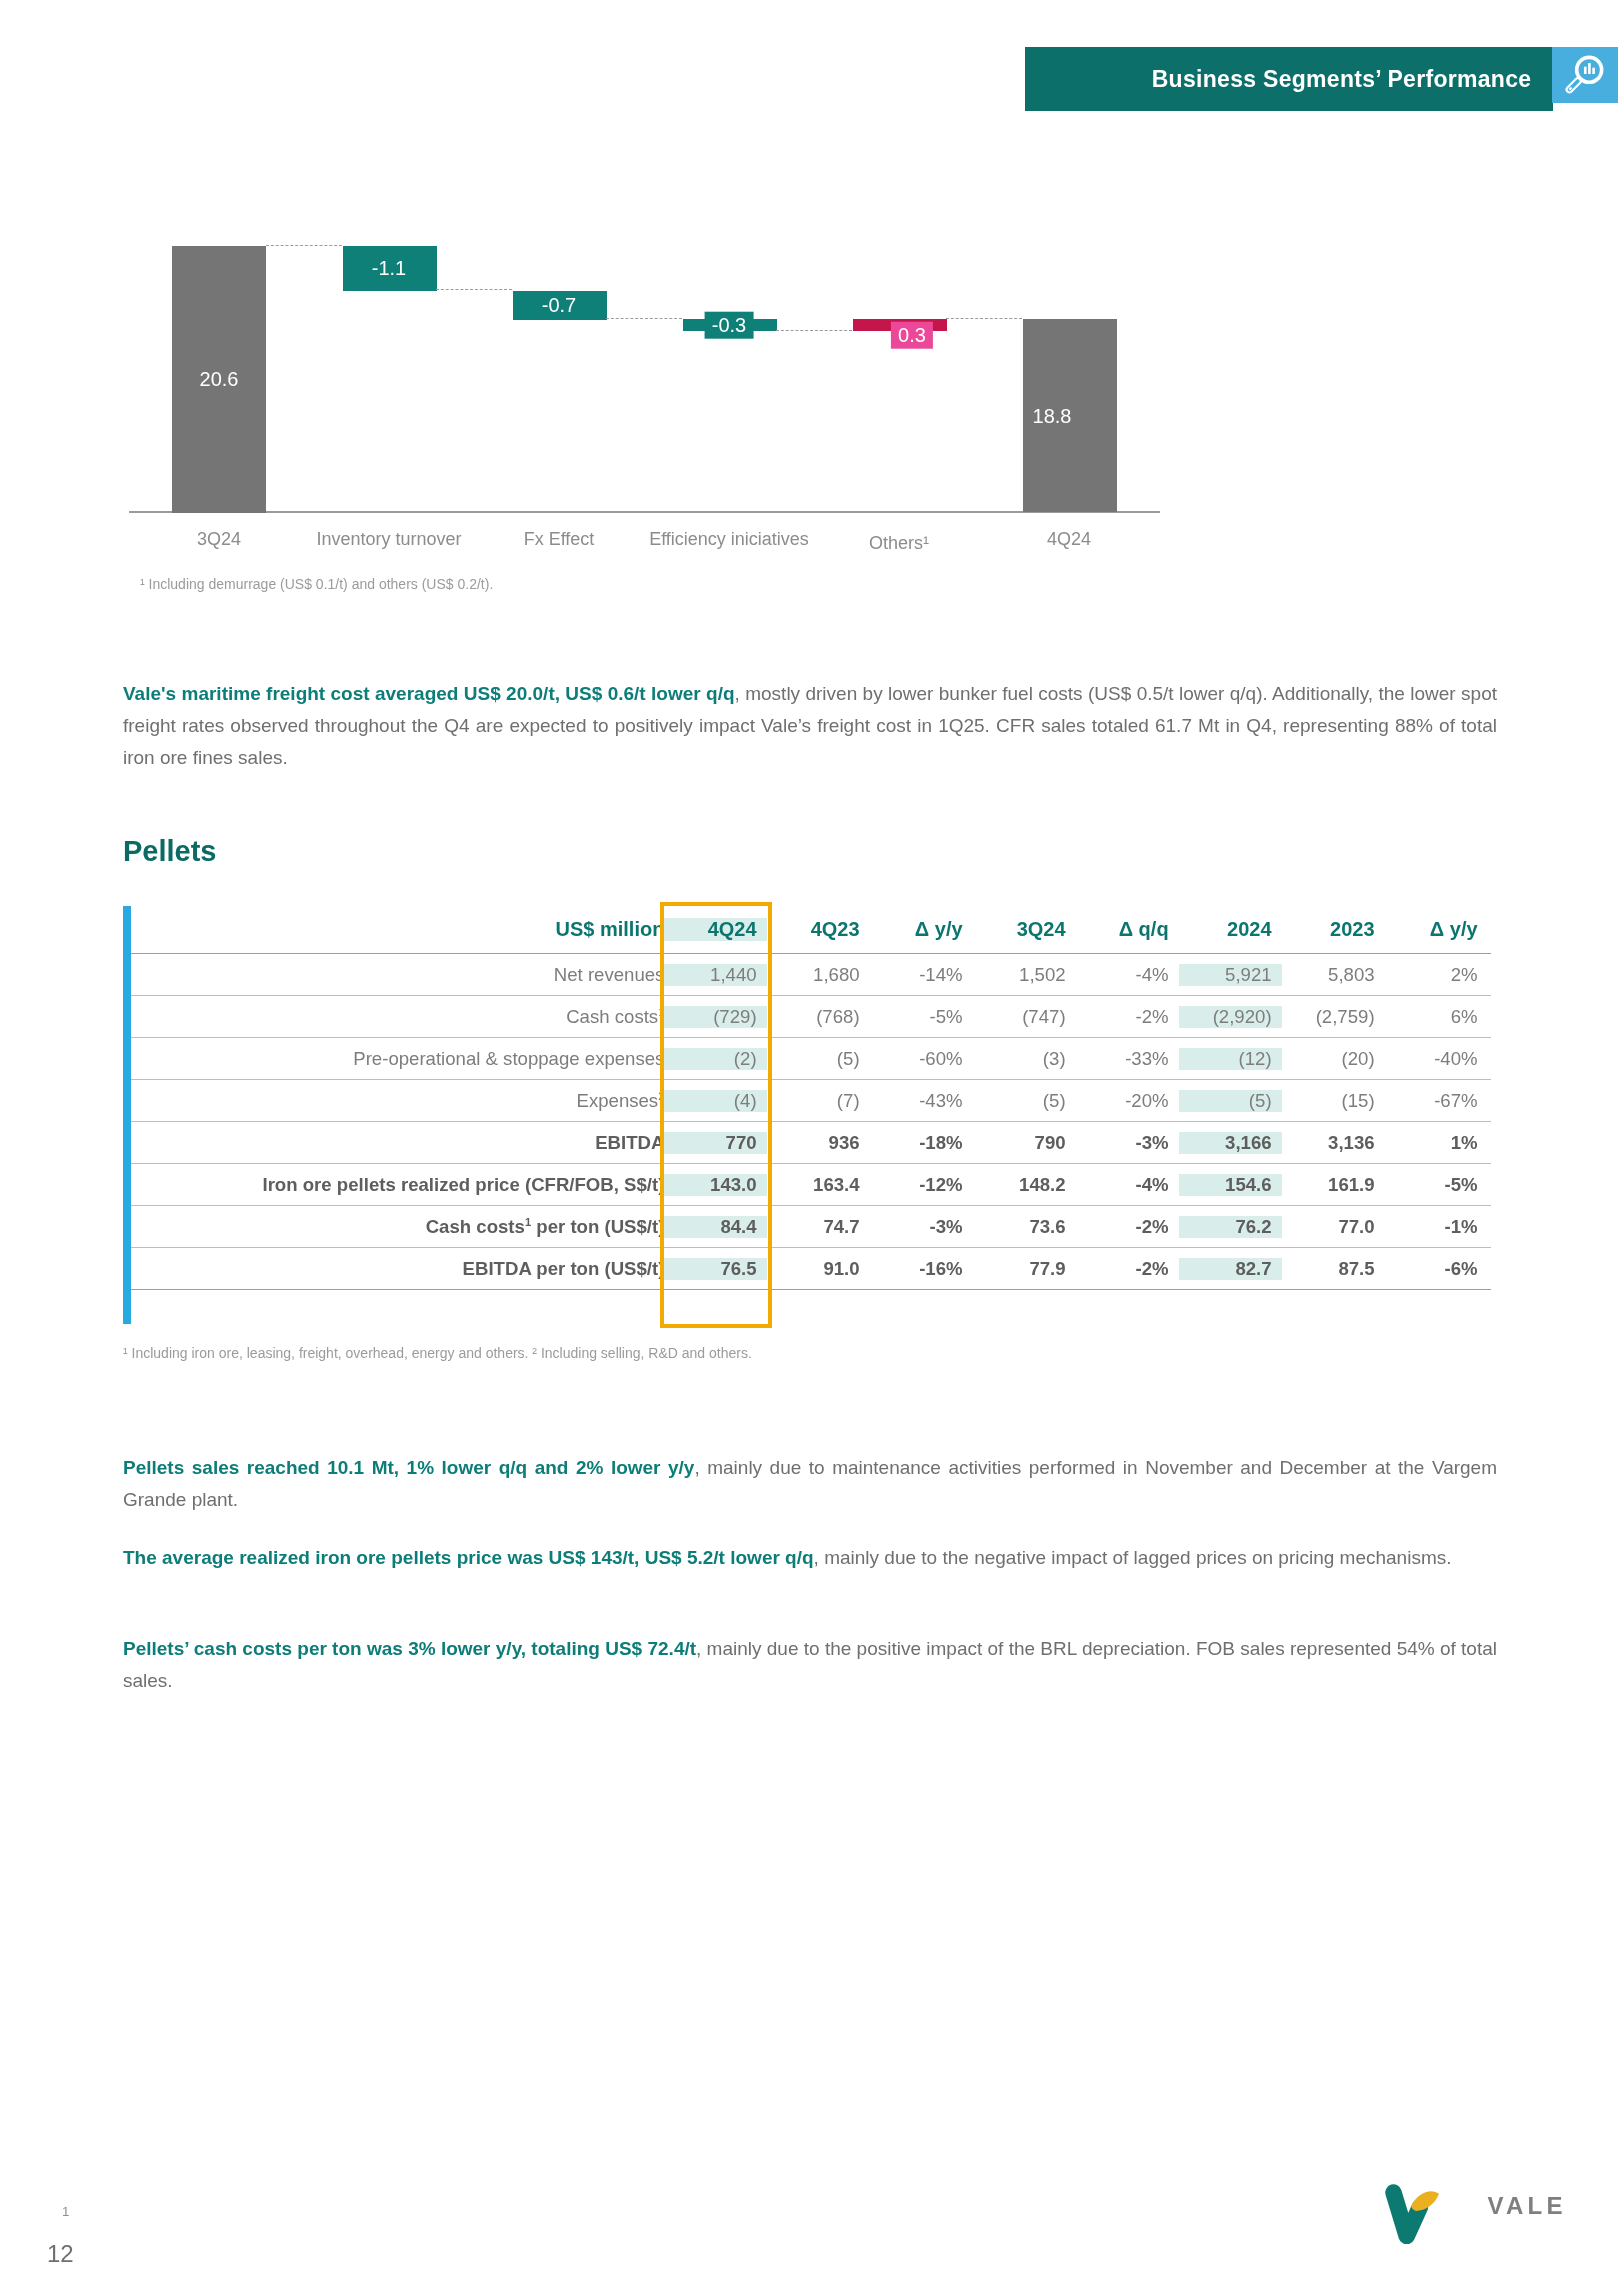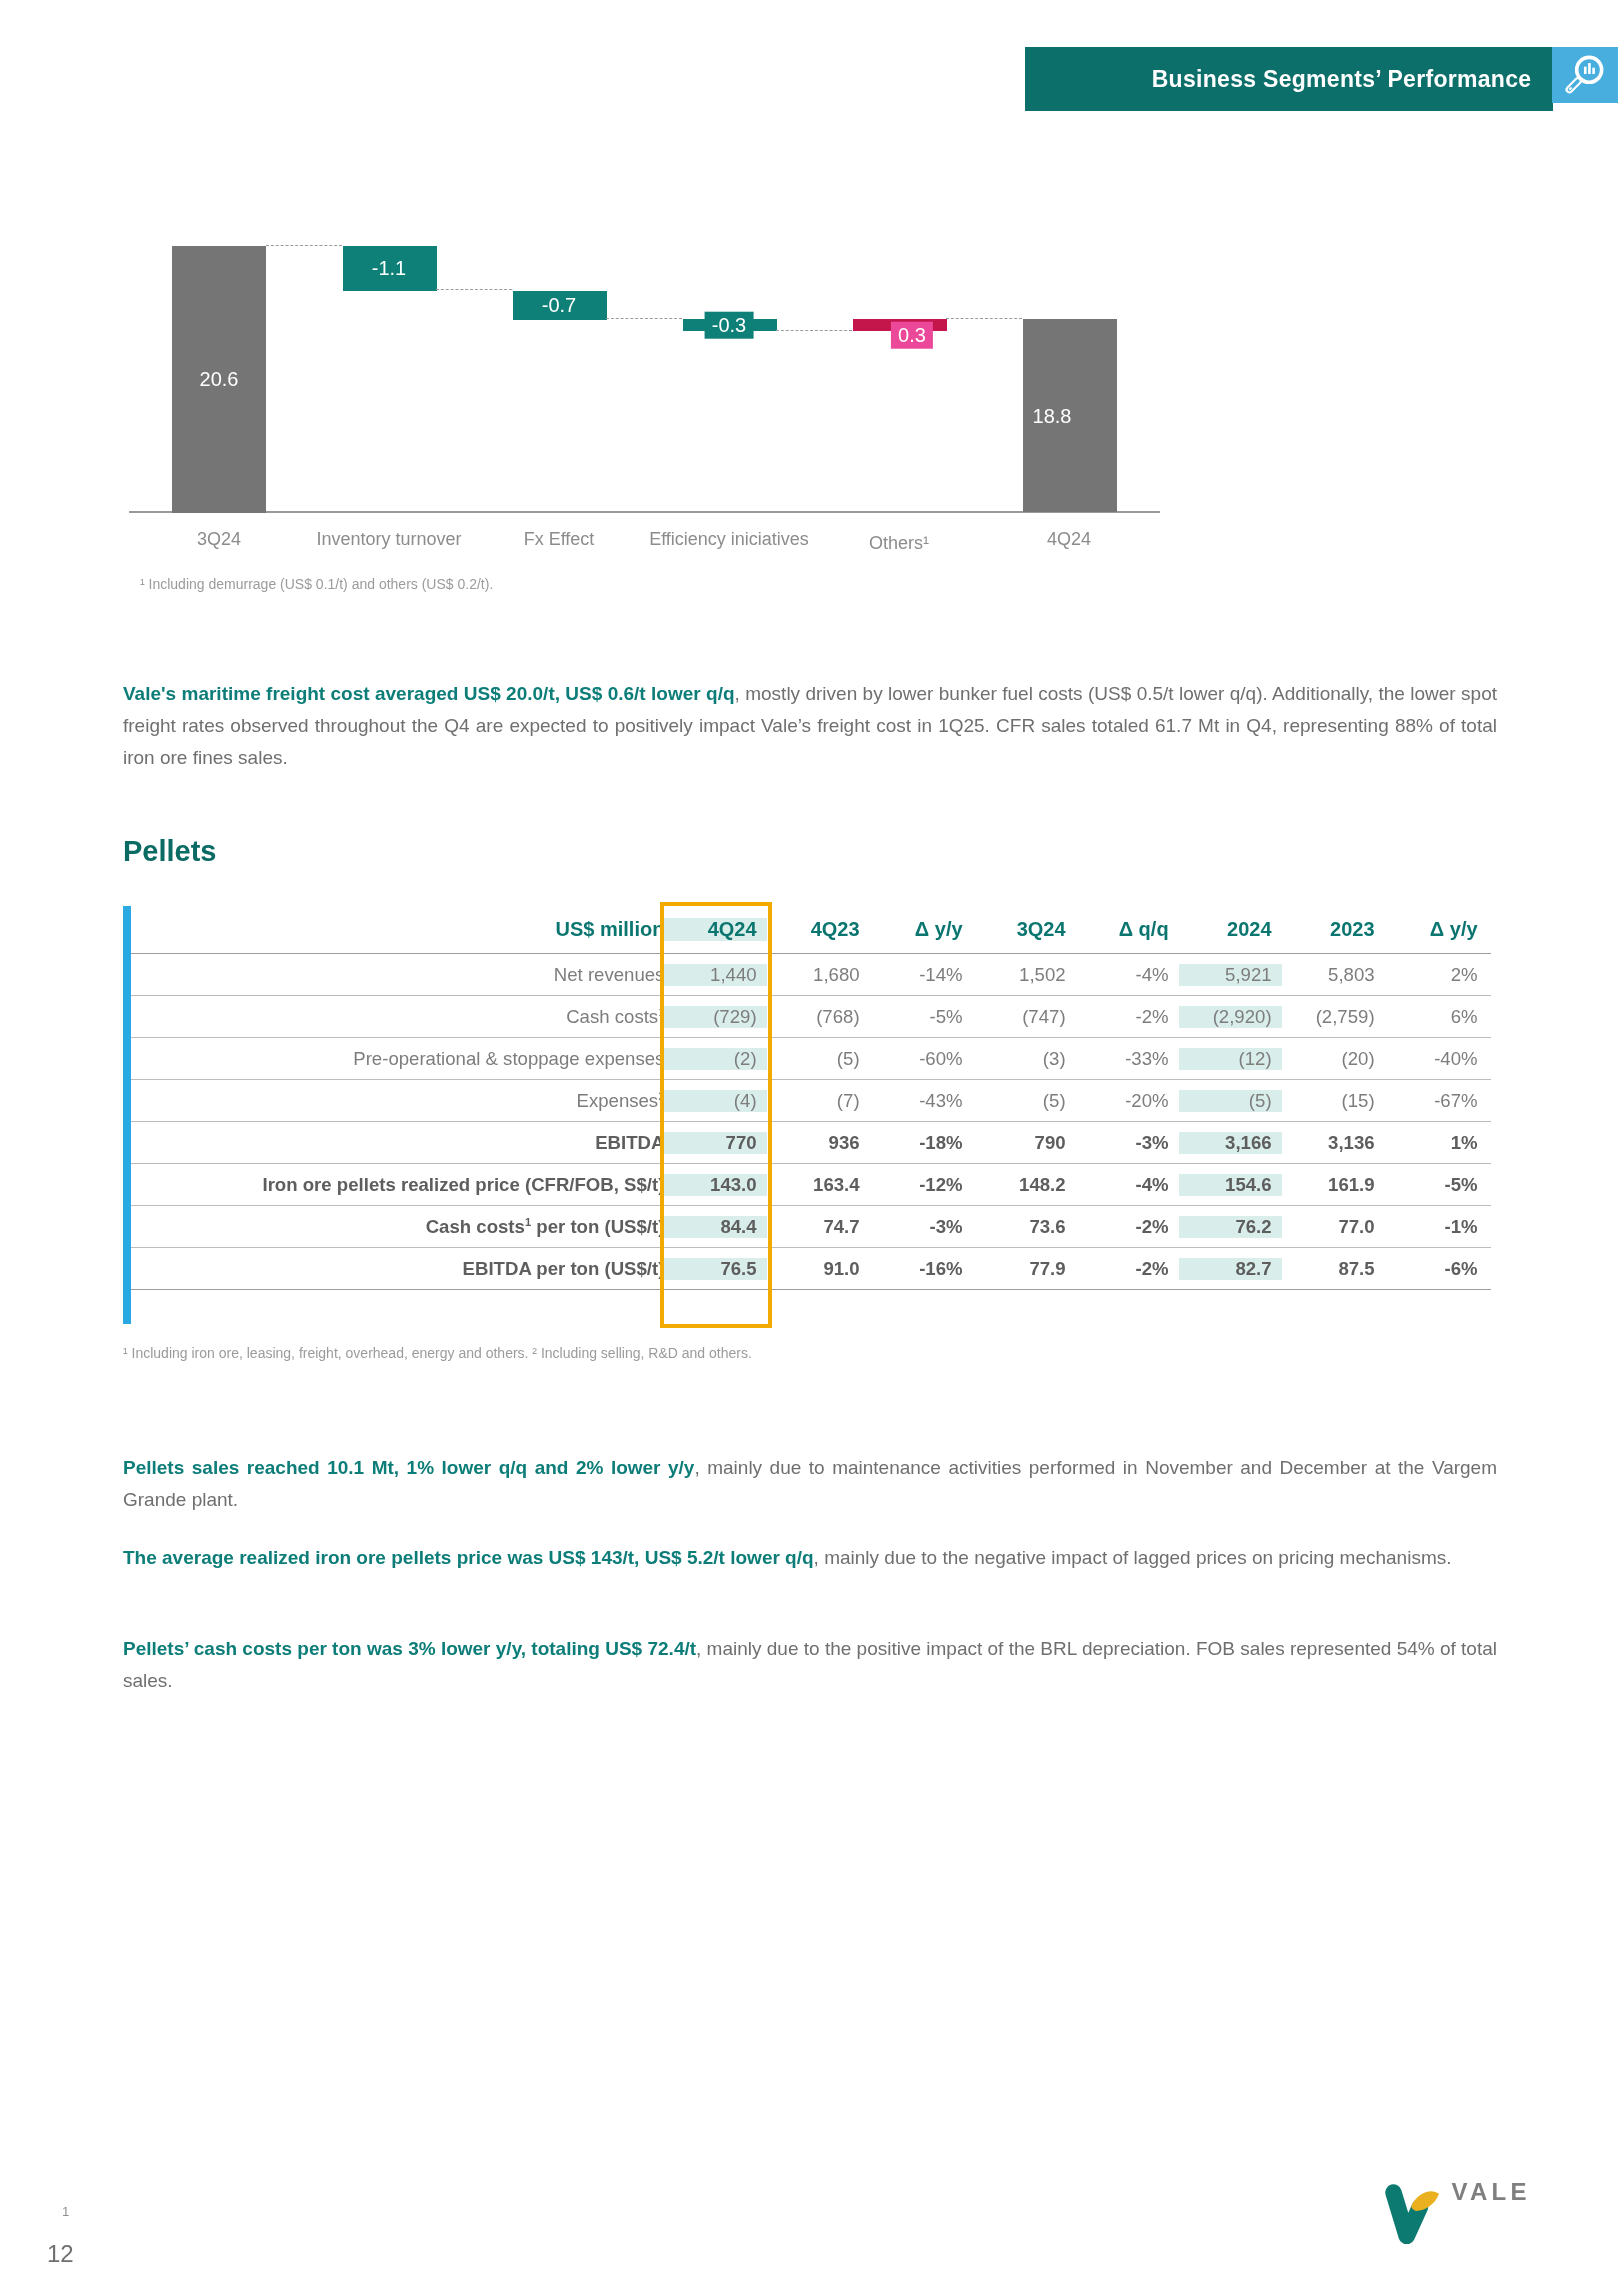--- a/index.html
+++ b/index.html
@@ -44,21 +44,21 @@
   .trow.boldrow .lc,.trow.boldrow .nc{color:#5e5e5e;font-weight:bold;}
   .c4q24{background:#d9eeea;}
   .c2024{background:#d9eeea;}
   sup{font-size:60%;vertical-align:super;line-height:0;}
   .hl-overlay{position:absolute;left:537px;top:-4.2px;width:112px;height:426px;
               border:4.2px solid #f2a900;box-sizing:border-box;pointer-events:none;}
   .table-footnote{position:absolute;left:123px;top:1345px;font-size:14px;color:#9b9b9b;}
   
   .fn-mark{position:absolute;left:62px;top:2204px;font-size:13.2px;color:#8f8f8f;}
   .page-num{position:absolute;left:47px;top:2240px;font-size:24px;color:#6f6f6f;}
-  .logo{position:absolute;left:1376px;top:2178px;display:flex;align-items:flex-start;}
+  .logo{position:absolute;left:1376px;top:2178px;display:flex;align-items:center;gap:36px;}
   .logo svg{width:72px;height:66px;}
   .logo-text{font-size:24px;font-weight:bold;color:#7f7f7f;letter-spacing:4.2px;margin-left:3.6px;margin-bottom:10.8px;}
 </style>
 </head>
 <body>
 
 <div class="page">
 
   <div class="badge">
     <span class="badge-title">Business Segments’ Performance</span>

